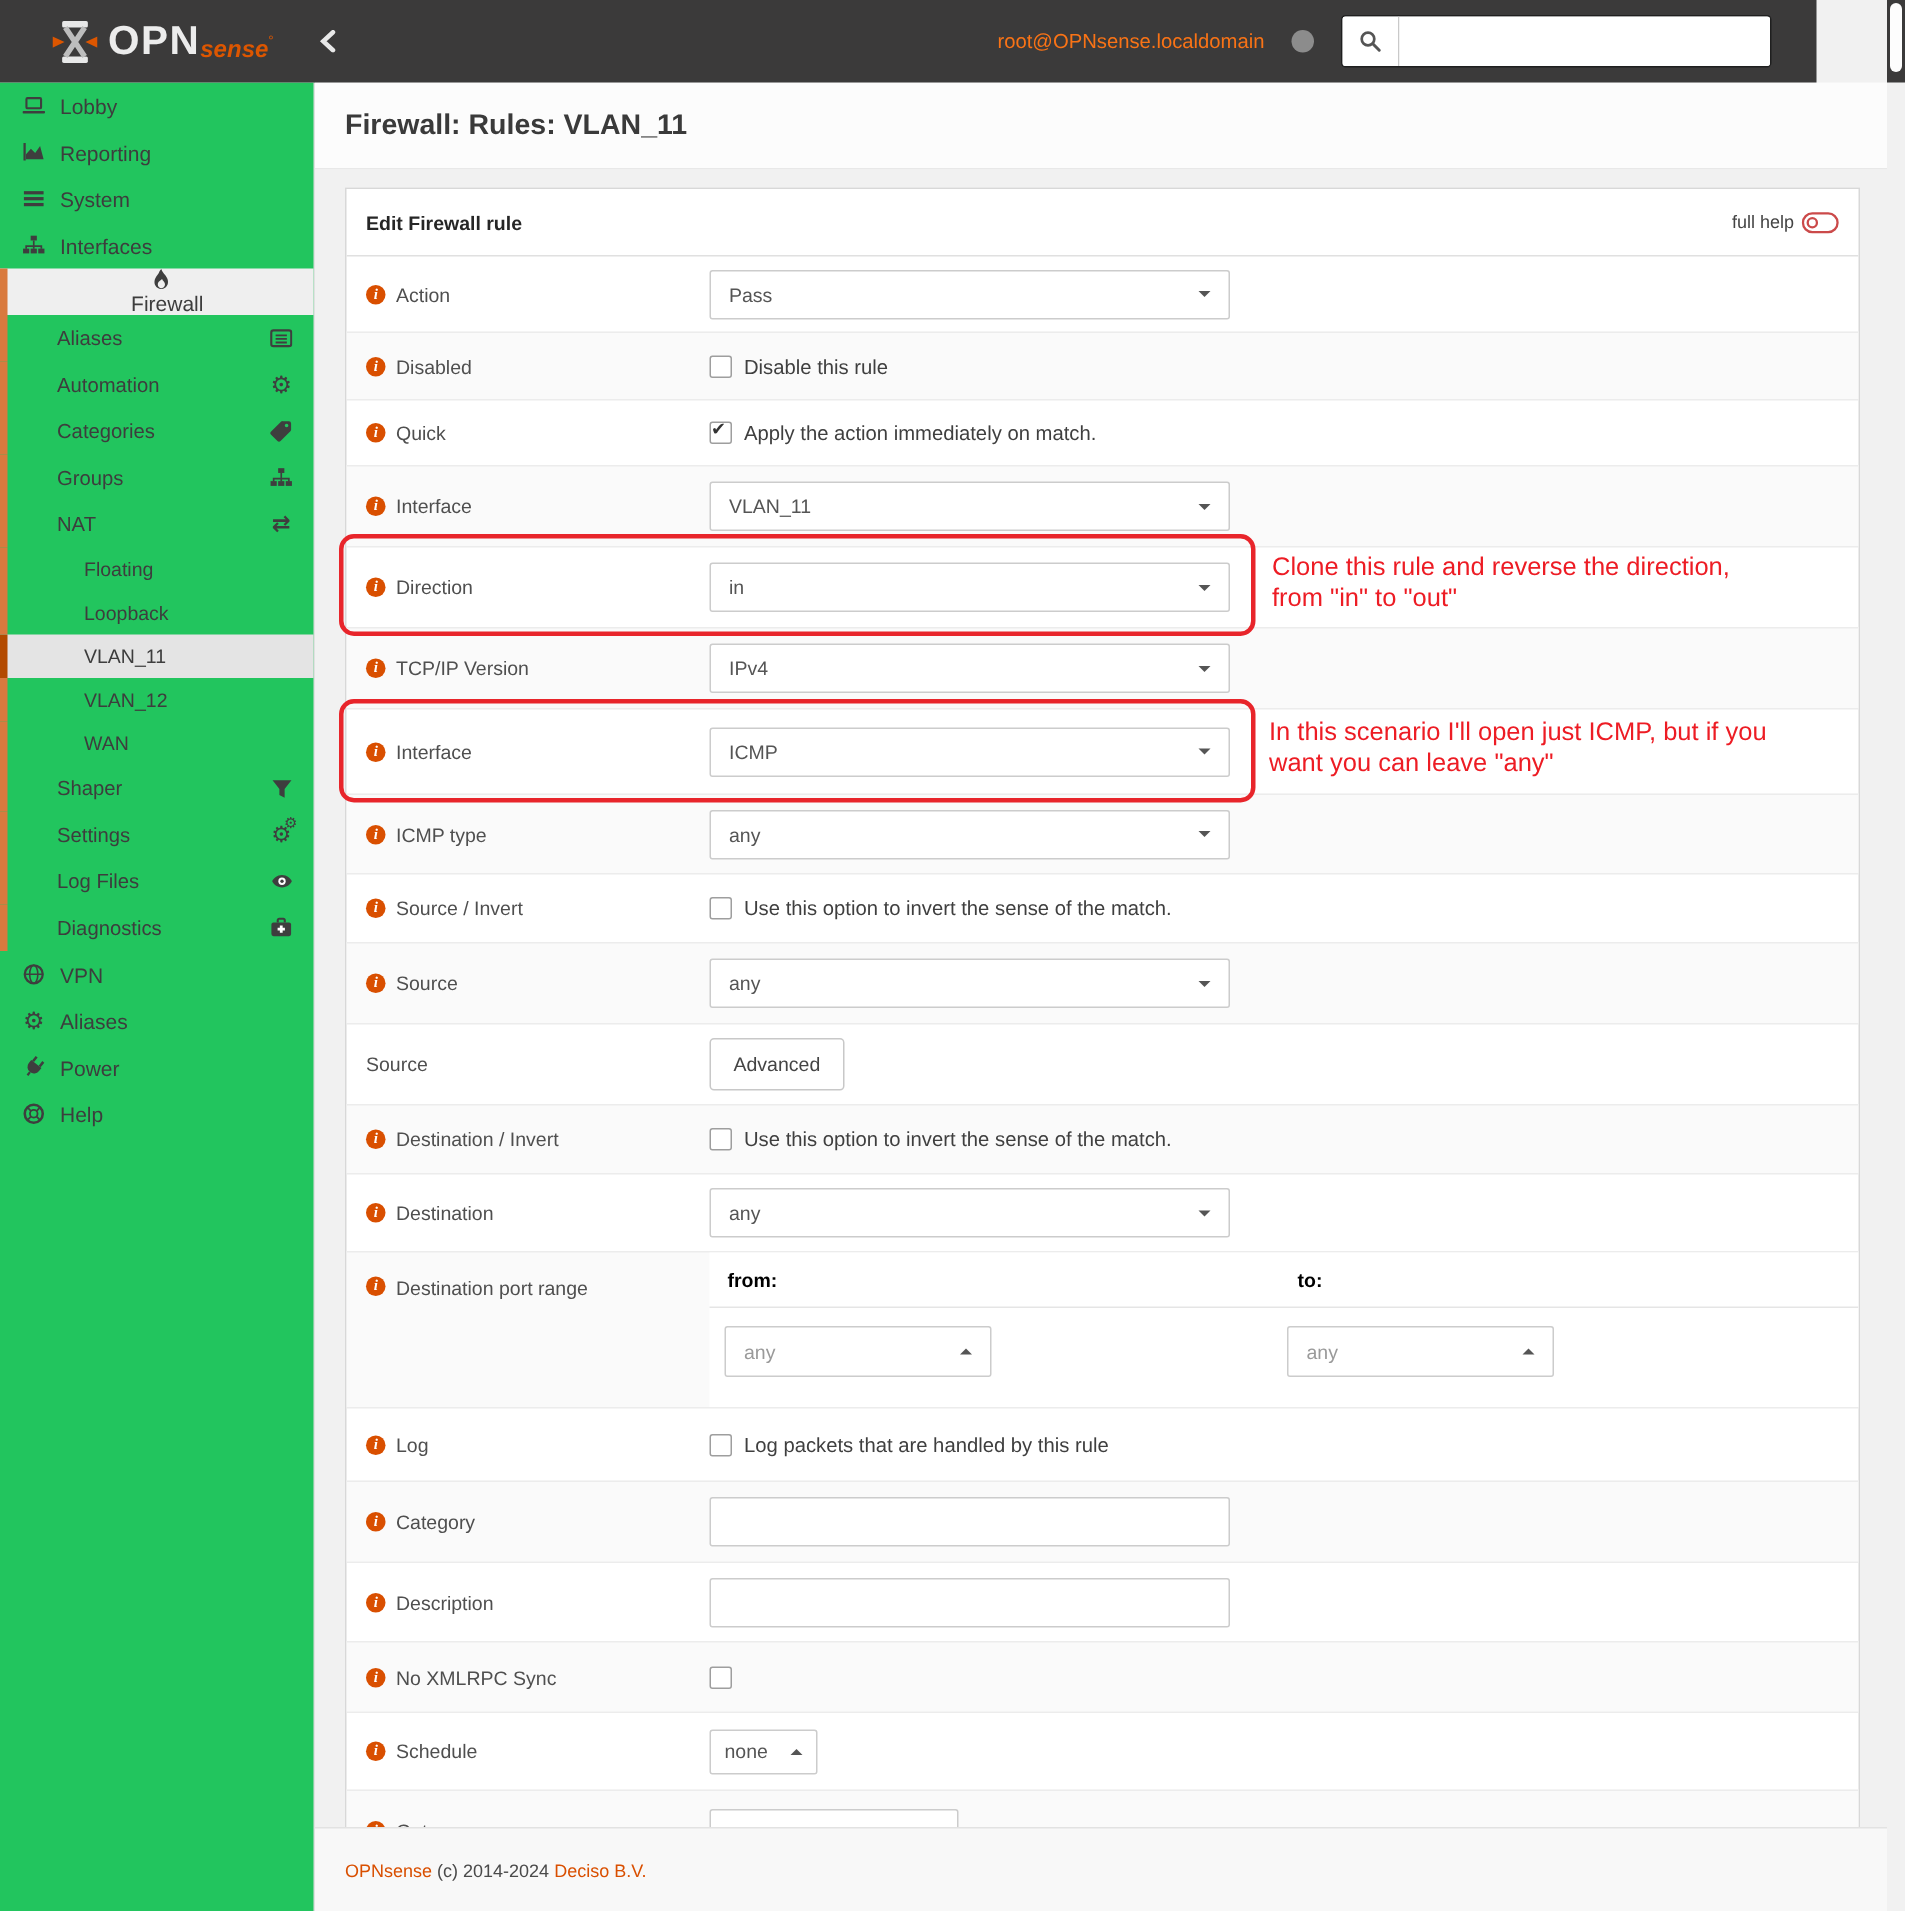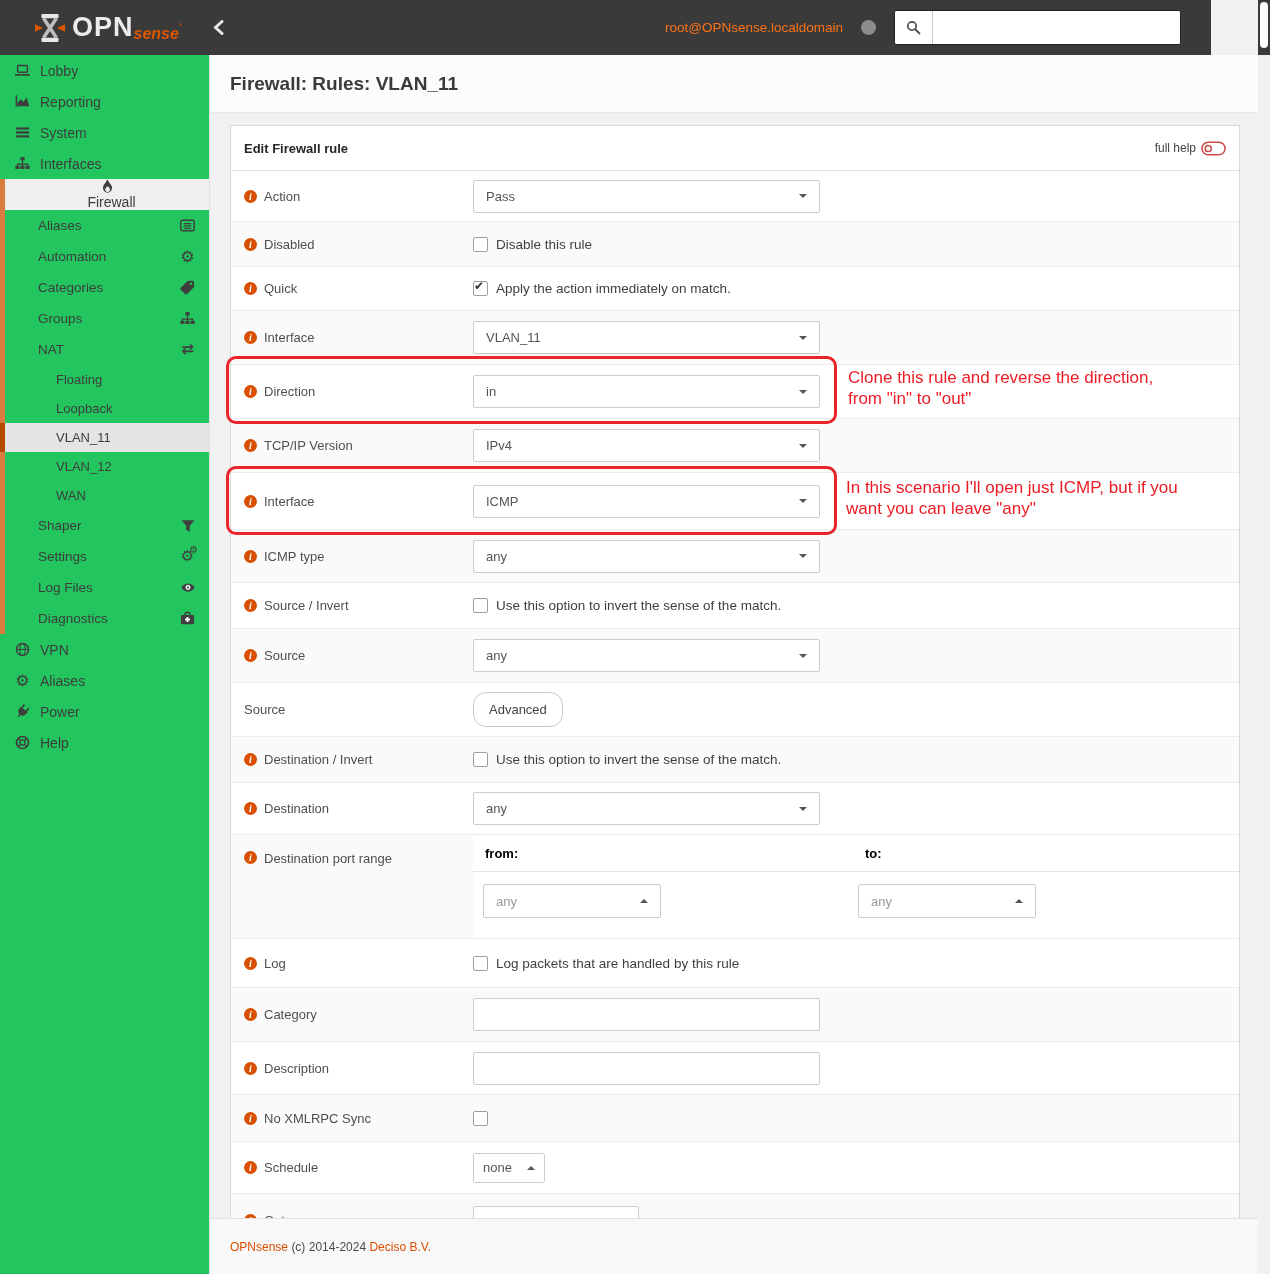--- a/index.html
+++ b/index.html
@@ -68,21 +68,21 @@
   .row-label{font-size:13px;color:#4f4f4f;}
   .cell-control{flex:1;display:flex;align-items:center;position:relative;}
   .select{width:347px;height:33px;border:1px solid #ccc;border-radius:2px;background:#fff;display:flex;align-items:center;justify-content:space-between;padding:0 12px;box-sizing:border-box;cursor:pointer;}
   .sel-text{font-size:13px;color:#555;}
   .caret-down{width:0;height:0;border-left:4px solid transparent;border-right:4px solid transparent;border-top:4px solid #555;}
   .caret-up{width:0;height:0;border-left:4px solid transparent;border-right:4px solid transparent;border-bottom:4px solid #555;}
   .cb{width:13px;height:13px;border:1px solid #9e9e9e;border-radius:2px;background:#fff;position:relative;flex:0 0 13px;cursor:pointer;}
   .cb.checked::after{content:"\2714";font-family:"DejaVu Sans",sans-serif;font-size:12px;font-weight:bold;color:#333;position:absolute;top:-3px;left:0;}
   .cb-text{font-size:13.5px;color:#3f3f3f;margin-left:8px;}
   .text-input{width:347px;height:33px;border:1px solid #ccc;border-radius:2px;padding:0 10px;box-sizing:border-box;font-size:13px;color:#333;background:#fff;font-family:inherit;}
-  .btn-adv{height:35px;padding:0 15px;border:1px solid #c8c8c8;background:#fff;border-radius:13px;font-size:13px;color:#444;font-family:inherit;cursor:pointer;}
+  .btn-adv{height:35px;padding:0 15px;border:1px solid #c8c8c8;background:#fff;border-radius:3px;font-size:13px;color:#444;font-family:inherit;cursor:pointer;}
   .select.small{width:72px;height:30px;padding:0 9px;}
   .select.gw{width:166px;}
   .select.gw .sel-text{color:#b5b5b5;}
   .row-gateway .cell-control{align-items:flex-start;padding-top:12px;}
   
   .row-dstport .cell-control{display:block;background:#fff;}
   .pr-head{display:flex;height:36px;align-items:center;border-bottom:1px solid #e5e5e5;}
   .pr-head .pr-col{font-size:13px;font-weight:bold;color:#000000;}
   .pr-head .pr-from{margin-left:12px;width:380px;}
   .pr-body{display:flex;padding:12px 0 0 10px;}

